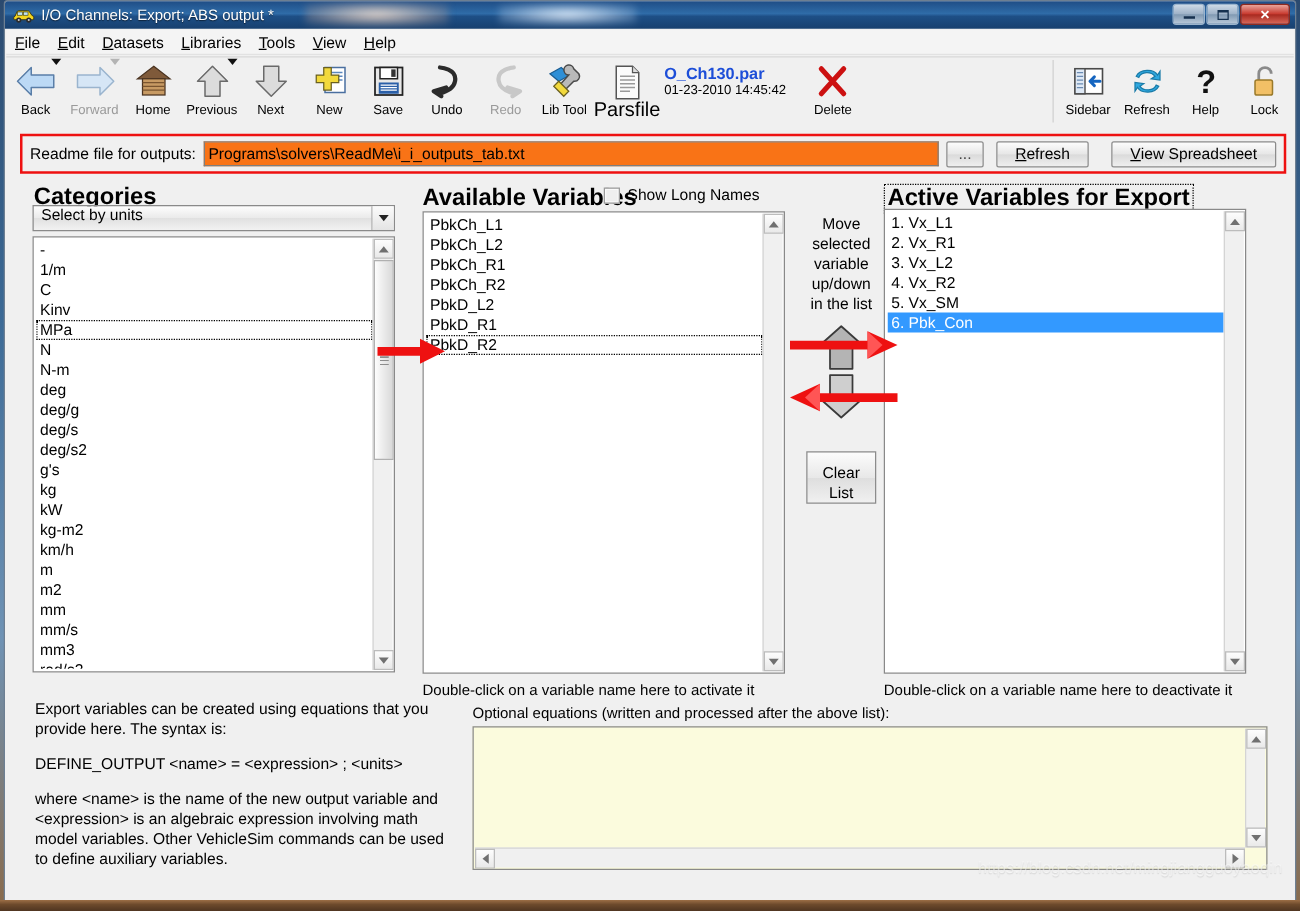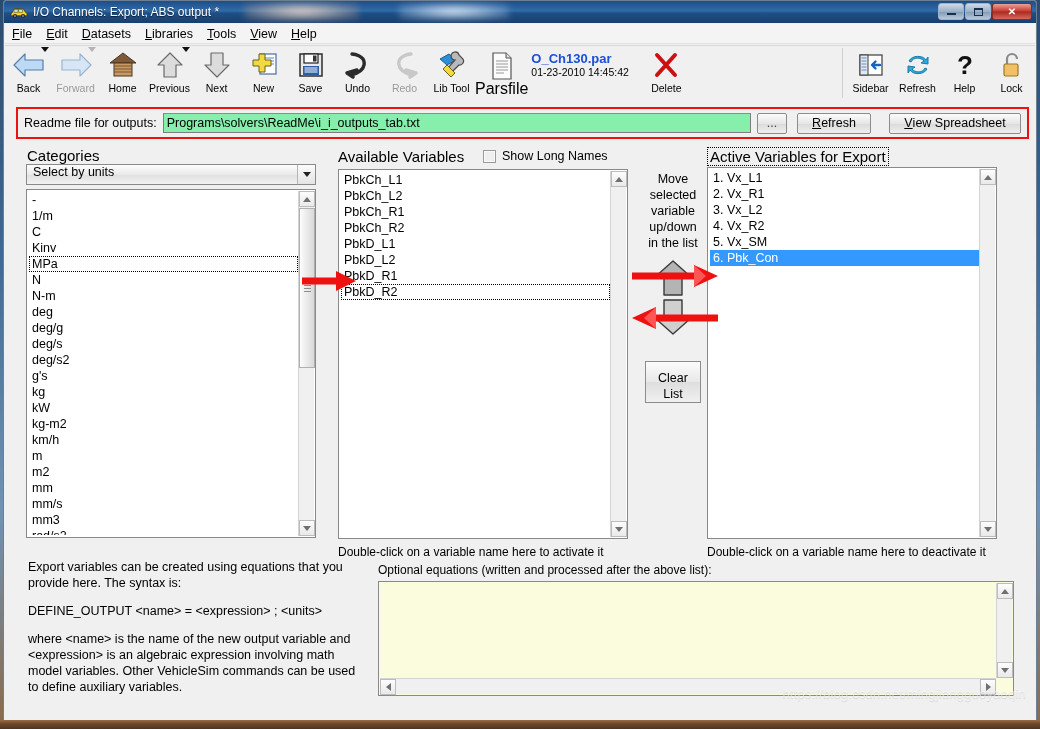--- a/index.html
+++ b/index.html
@@ -102,39 +102,39 @@
 
   
   .readme-wrap {
     position: absolute; left: 12px; top: 106px; width: 1013px; height: 32px;
     border: 2px solid #ee1111;
     background: #f0f0f0;
     display: flex; align-items: center; padding: 0 6px;
   }
   .readme-label { font-size: 12.5px; color: #000; margin-right: 6px; white-space: nowrap;}
   .readme-input {
-    flex: 1; height: 20px; background: #86efac; border: 1px solid #7e7e7e;
+    flex: 1; height: 20px; background: #f97316; border: 1px solid #7e7e7e;
     border-top-color: #8d8d8d;
     font-size: 12.5px; color: #000; padding: 1px 3px; line-height: 17px;
     font-family: "Liberation Sans", sans-serif; overflow: hidden; white-space: nowrap;
   }
   .btn {
     height: 21px; background: linear-gradient(180deg,#fcfcfc,#e6e6e6 50%,#dadada 51%,#efefef);
     border: 1px solid #8c8c8c; border-radius: 2px;
     font-size: 12.5px; color: #000;
     display:flex; align-items:center; justify-content:center;
     padding: 0 8px; white-space: nowrap;
   }
   .btn u { text-decoration: underline; }
   .btn-dots { width: 30px; margin-left: 6px; color:#444;}
   .btn-refresh { width: 74px; margin-left: 10px; }
   .btn-view { width: 132px; margin-left: 18px; }
 
   
-  .sect-label { position: absolute; font-size: 15px; font-weight: normal; color: #000; }
+  .sect-label { position: absolute; font-size: 19px; font-weight: bold; color: #000; }
 
   
   .listbox {
     position: absolute; background: #ffffff;
     border: 1px solid #898989;
     overflow: hidden;
   }
   .list-inner { position: absolute; left: 2px; top: 2px; right: 17px; bottom: 2px;
     font-size: 12.5px; color: #000; overflow: hidden;}
   .li { height: 16px; line-height: 16px; padding-left: 3px; white-space: nowrap;}
@@ -508,21 +508,20 @@
       <div class="chk"></div>
       <span>Show Long Names</span>
     </div>
 
     <div class="listbox" style="left:334px; top:168px; width:290px; height:370px;">
       <div class="list-inner" id="avail-list">
           <div class="li">PbkCh_L1</div>
           <div class="li">PbkCh_L2</div>
           <div class="li">PbkCh_R1</div>
           <div class="li">PbkCh_R2</div>
-          <div class="li">PbkD_L1</div>
           <div class="li">PbkD_L2</div>
           <div class="li">PbkD_R1</div>
           <div class="li focus">PbkD_R2</div>
         </div>
       <div class="vscroll">
         <div class="sb-arrow up">
             <div class="tri-up"></div>
           </div>
         <div class="sb-arrow down">
             <div class="tri-down"></div>

